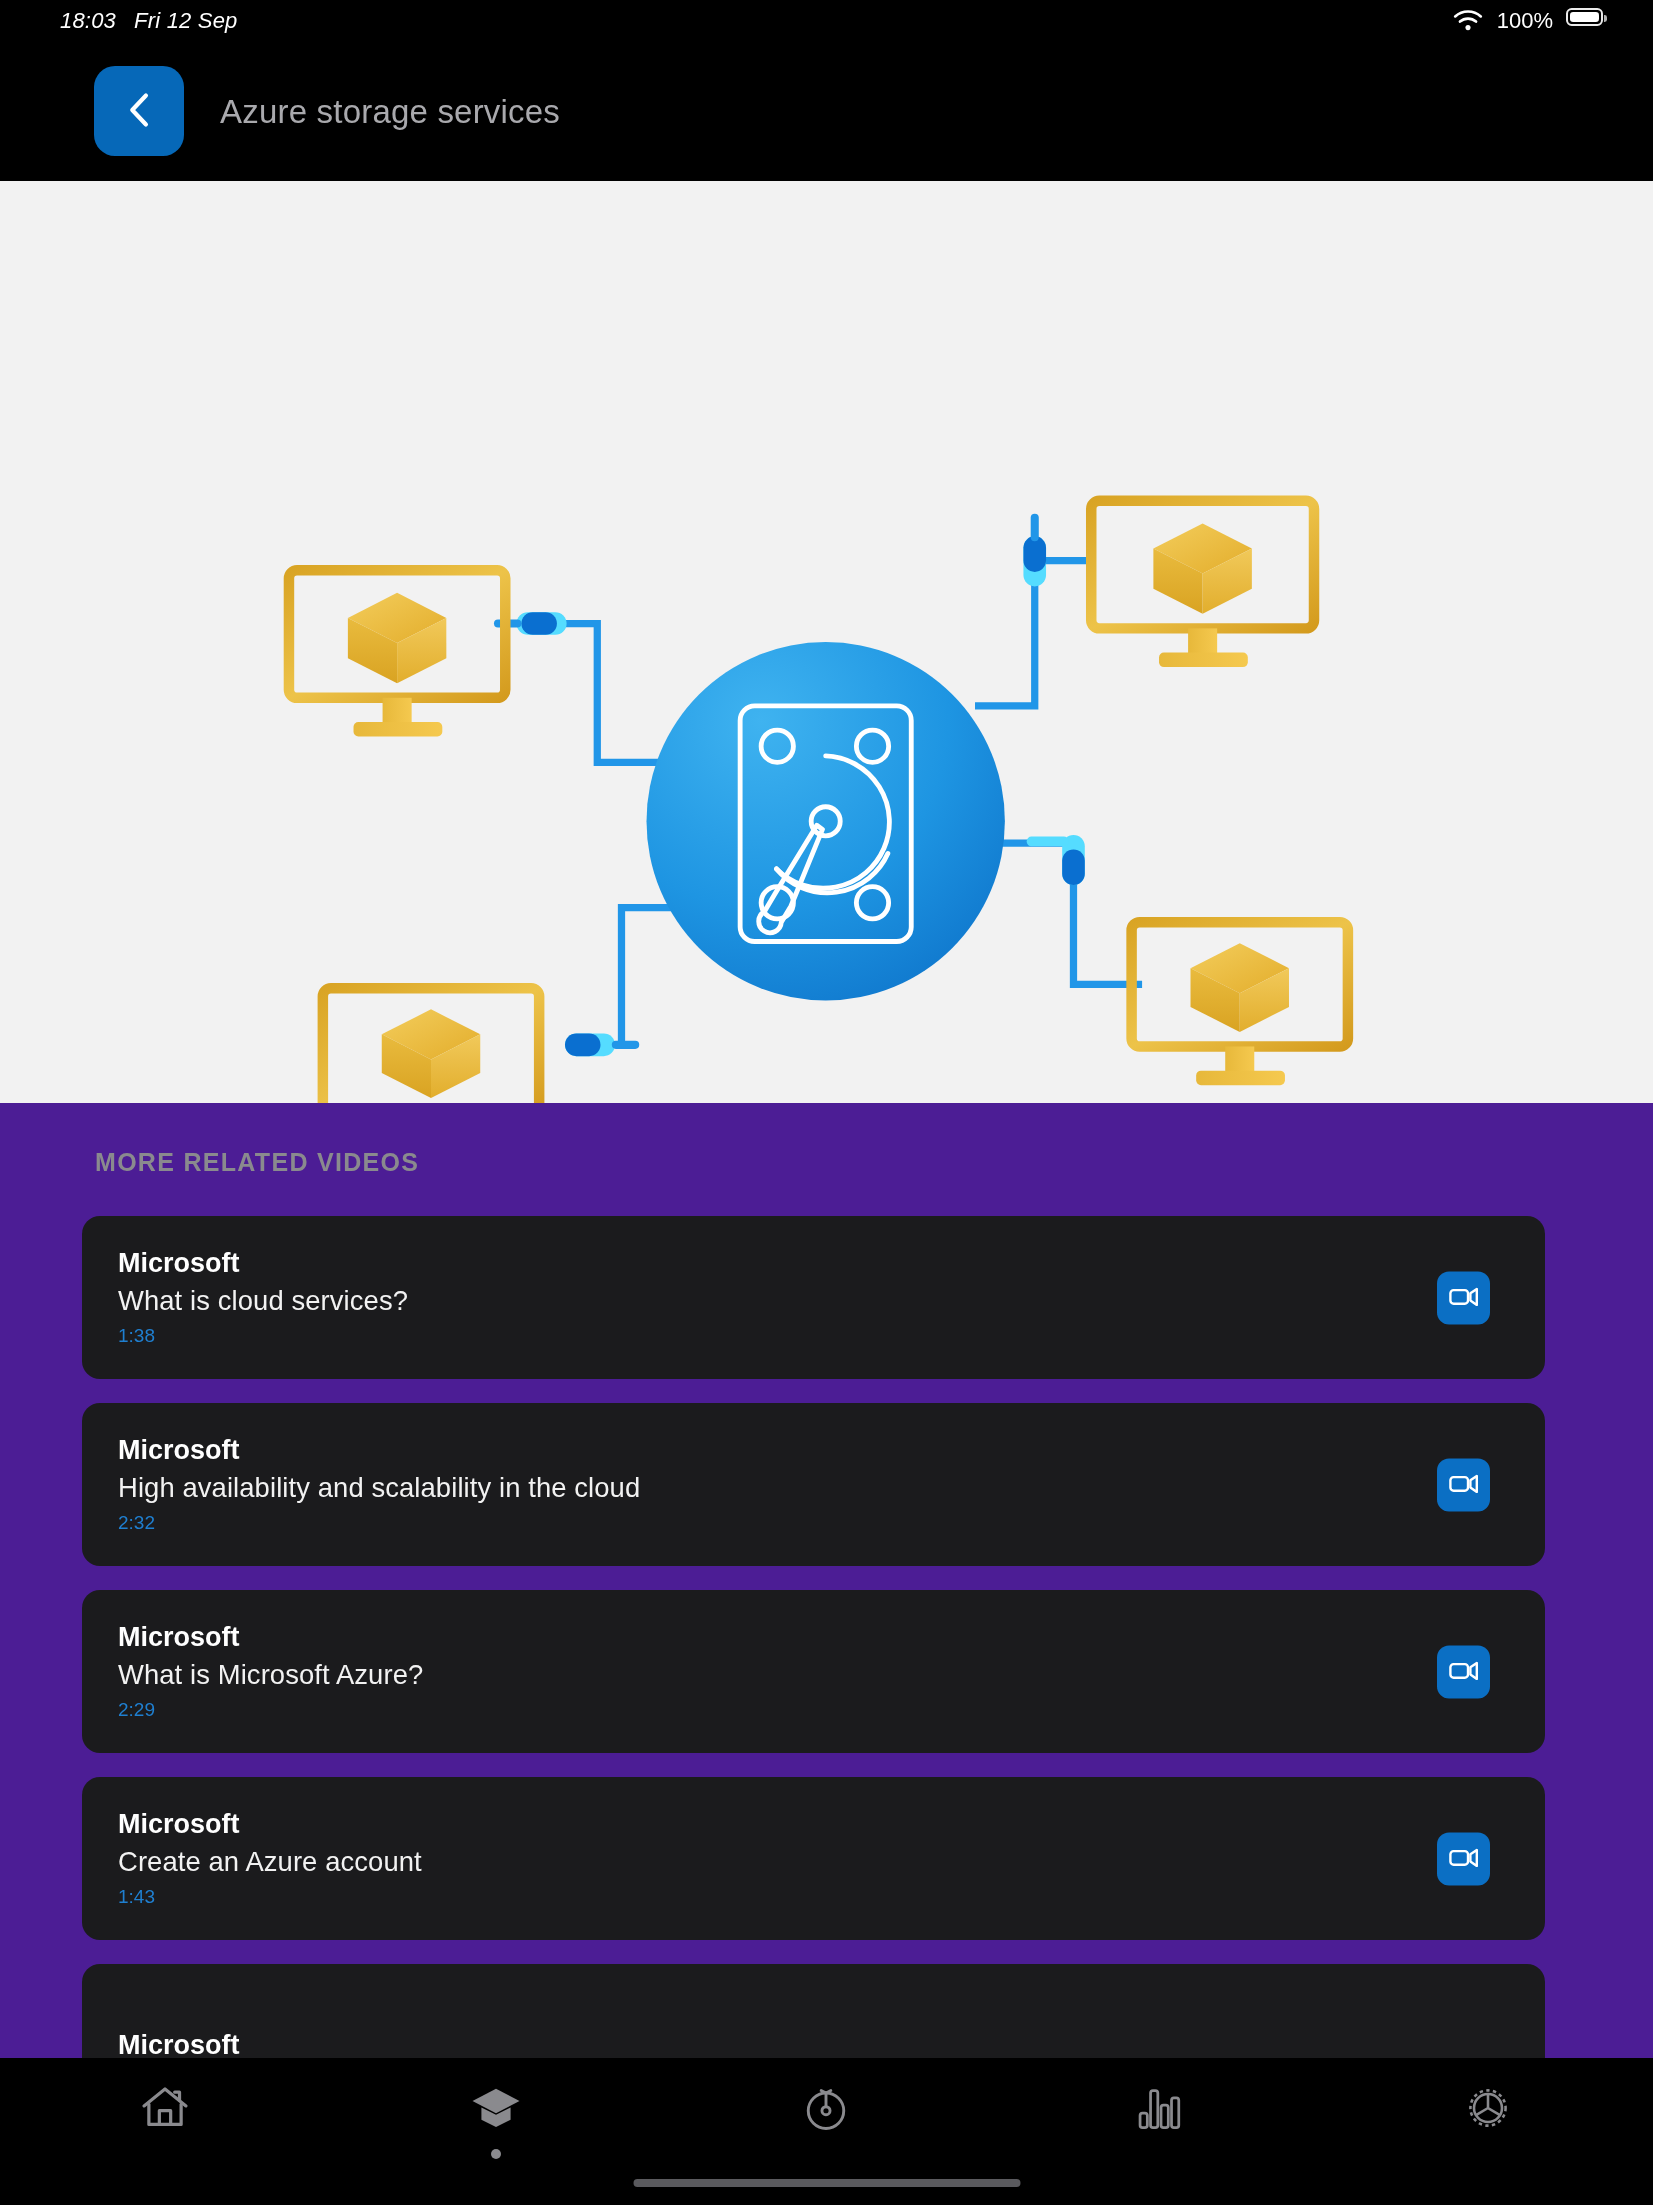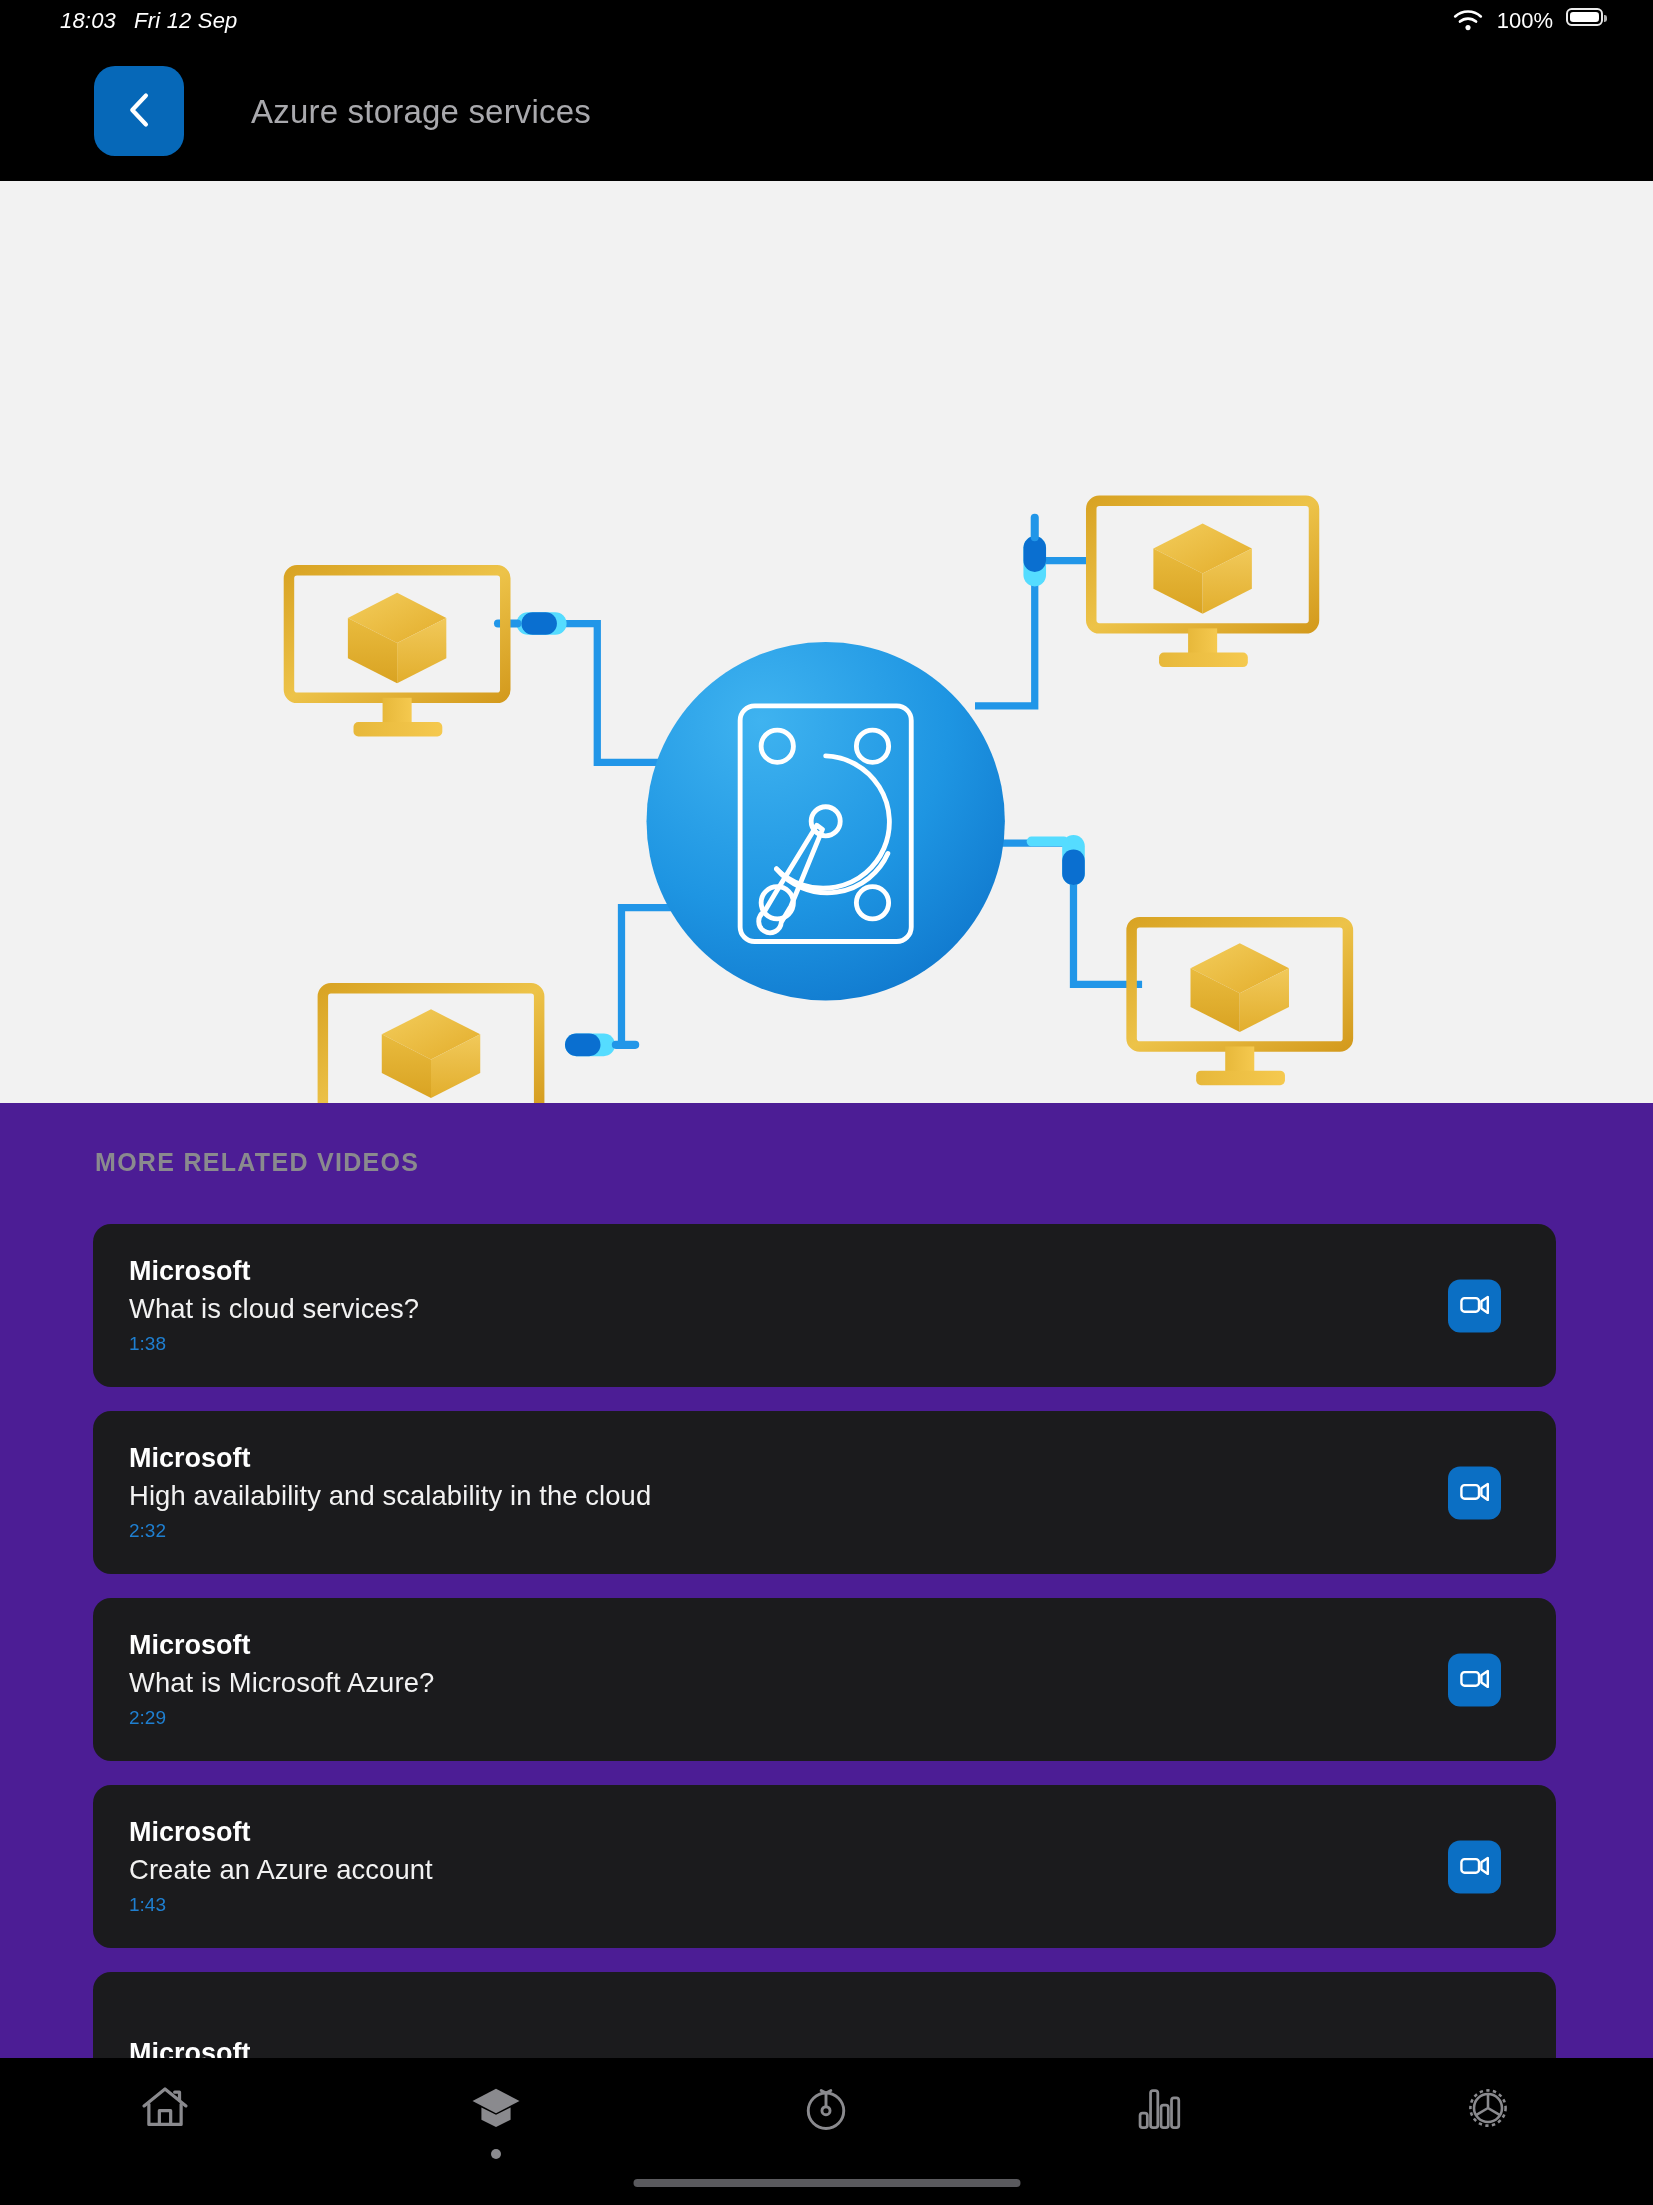--- a/index.html
+++ b/index.html
@@ -28,37 +28,37 @@
               background:rgba(255,255,255,.7); border-radius:0 2.4px 2.4px 0; }
 
   
   .navbar { position:absolute; top:42px; left:0; width:1653px; height:139px; }
   .back-btn {
     position:absolute; left:94px; top:24px; width:90px; height:90px;
     background:#0668b8; border-radius:21px; display:flex; align-items:center; justify-content:center;
   }
   .nav-title {
     position:absolute; left:220px; top:0; height:139px; display:flex; align-items:center;
-    color:#a9a9ad; font-size:33px; letter-spacing:0.2px;margin-left:31px;
+    color:#a9a9ad; font-size:33px; letter-spacing:0.2px;
   }
 
   
   .hero {
     position:absolute; top:181px; left:0; width:1653px; height:923px;
     background:#f2f2f2; overflow:hidden;
   }
   .hero svg { display:block; width:1653px; height:923px; }
 
   
   .list-section { position:absolute; top:1103px; left:0; width:1653px; height:973px; background:#4c1d95; }
   .section-title {
     position:absolute; left:95px; top:45px;
     color:#8a8a8e; font-size:25px; font-weight:bold; letter-spacing:1.3px;
   }
-  .cards { position:absolute; top:113px; left:93px; width:1463px;margin-top:8px; }
+  .cards { position:absolute; top:113px; left:82px; width:1463px; }
   .card {
     position:relative; width:1463px; height:163px;
     background:#1b1b1d; border-radius:18px; margin-bottom:24px;
     display:flex; align-items:center;
   }
   .card-text { margin-left:36px; }
   .card-pub { color:#fff; font-size:27px; font-weight:bold; line-height:1.28; }
   .card-title { color:#f2f2f2; font-size:27.4px; line-height:1.5; letter-spacing:0.1px; }
   .card-dur { color:#1f7fd0; font-size:19px; line-height:1.45; }
   .vid-btn {

